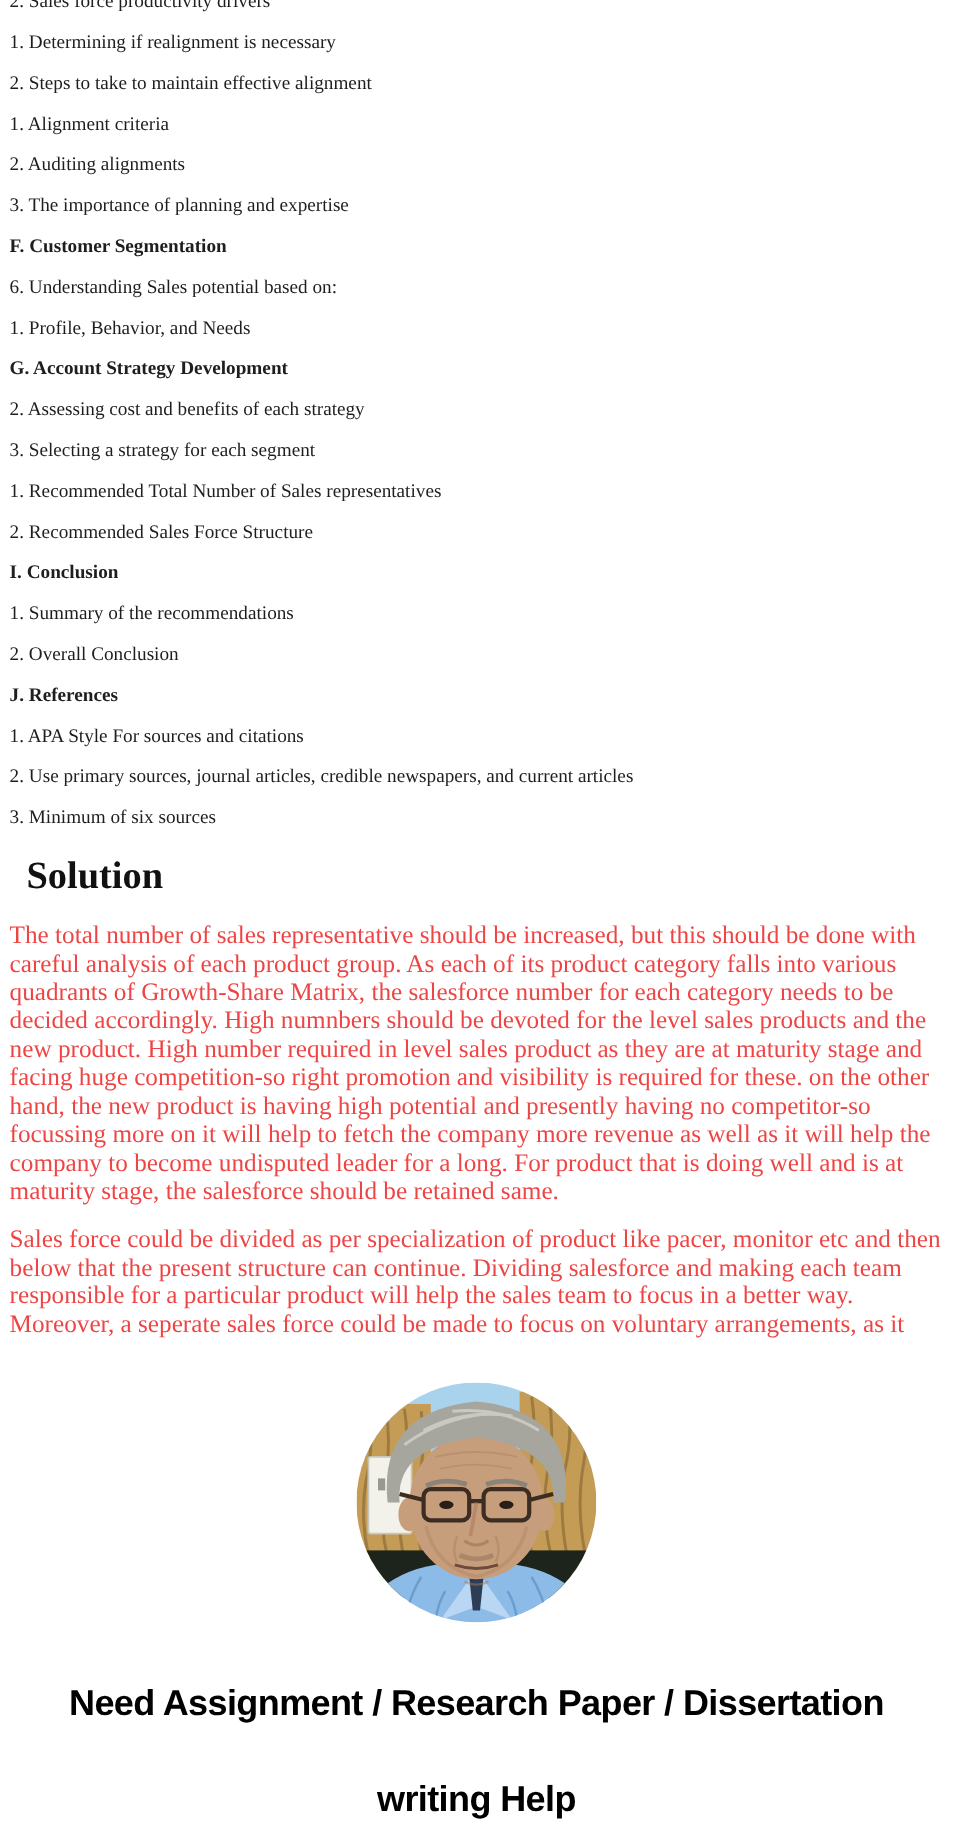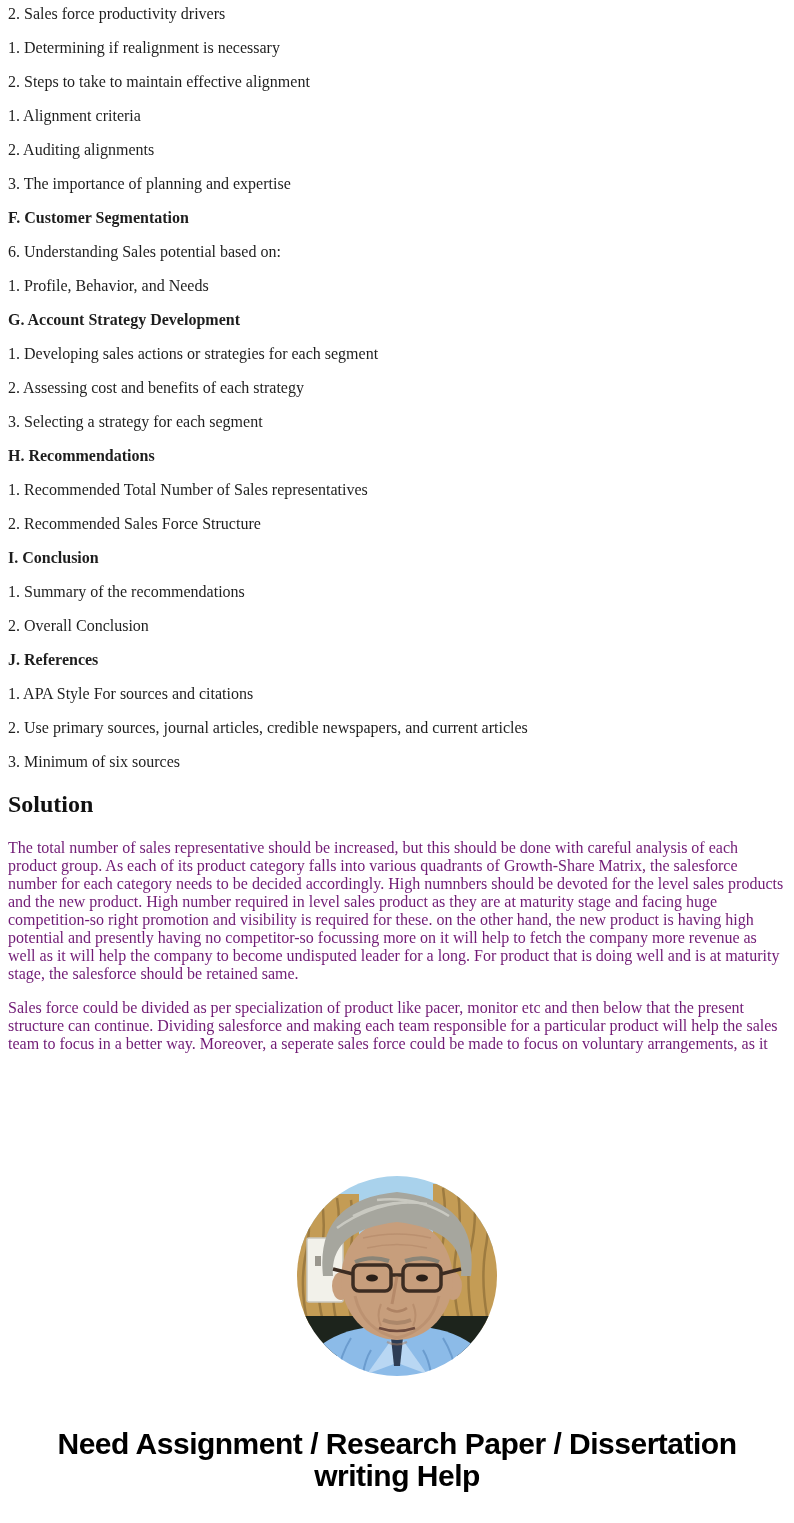--- a/index.html
+++ b/index.html
@@ -11,47 +11,47 @@
   body {
     min-height: 1523px;
     font-family: "Liberation Serif", serif;
     color: #1e1e1e;
   }
 
   
   .doc-clip {
     height: 1130px;
     overflow: hidden;
-    padding: 12px 8px;
+    padding: 0 8px;
   }
   .doc-inner {
     position: relative;
     top: -7px;
   }
   .doc-line {
     font-size: 16px;
     line-height: 1.125;
     margin: 16px 0;
     color: #1e1e1e;
   }
   .doc-line:first-child { margin-top: 0; }
   .doc-line.bold { font-weight: bold; }
 
   .solution-heading {
-    font-size: 24px;
+    font-size: 32px;
     font-weight: bold;
-    margin: 20px 0;
+    margin: 20px 14px;
     line-height: 1.15;
     color: #111111;
   }
   .body-par {
-    font-size: 16px;
+    font-size: 21px;
     line-height: 1.13;
     margin: 16px 0;
-    color: #701a75;
+    color: #ef4444;
   }
 
   
   .avatar-row {
     margin-top: 22px;
     display: flex;
     justify-content: center;
   }
   .avatar {
     width: 200px;
@@ -66,42 +66,40 @@
   .footer-cta {
     margin-top: 52px;
     text-align: center;
     font-family: "Liberation Sans", sans-serif;
     font-weight: 700;
     font-size: 30px;
     line-height: 1.05;
     letter-spacing: -0.5px;
     color: #000000;
   }
-  .footer-cta .cta-line { white-space: nowrap; }
+  .footer-cta .cta-line { white-space: nowrap; margin-top: 48px; }
 </style>
 </head>
 <body style="background: rgb(255, 255, 255);">
 
 <div class="doc-clip">
   <div class="doc-inner">
     <div>
         <p class="doc-line">2. Sales force productivity drivers</p>
         <p class="doc-line">1. Determining if realignment is necessary</p>
         <p class="doc-line">2. Steps to take to maintain effective alignment</p>
         <p class="doc-line">1. Alignment criteria</p>
         <p class="doc-line">2. Auditing alignments</p>
         <p class="doc-line">3. The importance of planning and expertise</p>
         <p class="doc-line bold">F. Customer Segmentation</p>
         <p class="doc-line">6. Understanding Sales potential based on:</p>
         <p class="doc-line">1. Profile, Behavior, and Needs</p>
         <p class="doc-line bold">G. Account Strategy Development</p>
-        <p class="doc-line">1. Developing sales actions or strategies for each segment</p>
         <p class="doc-line">2. Assessing cost and benefits of each strategy</p>
         <p class="doc-line">3. Selecting a strategy for each segment</p>
-        <p class="doc-line bold">H. Recommendations</p>
         <p class="doc-line">1. Recommended Total Number of Sales representatives</p>
         <p class="doc-line">2. Recommended Sales Force Structure</p>
         <p class="doc-line bold">I. Conclusion</p>
         <p class="doc-line">1. Summary of the recommendations</p>
         <p class="doc-line">2. Overall Conclusion</p>
         <p class="doc-line bold">J. References</p>
         <p class="doc-line">1. APA Style For sources and citations</p>
         <p class="doc-line">2. Use primary sources, journal articles, credible newspapers, and current articles</p>
         <p class="doc-line">3. Minimum of six sources</p>
       </div>

